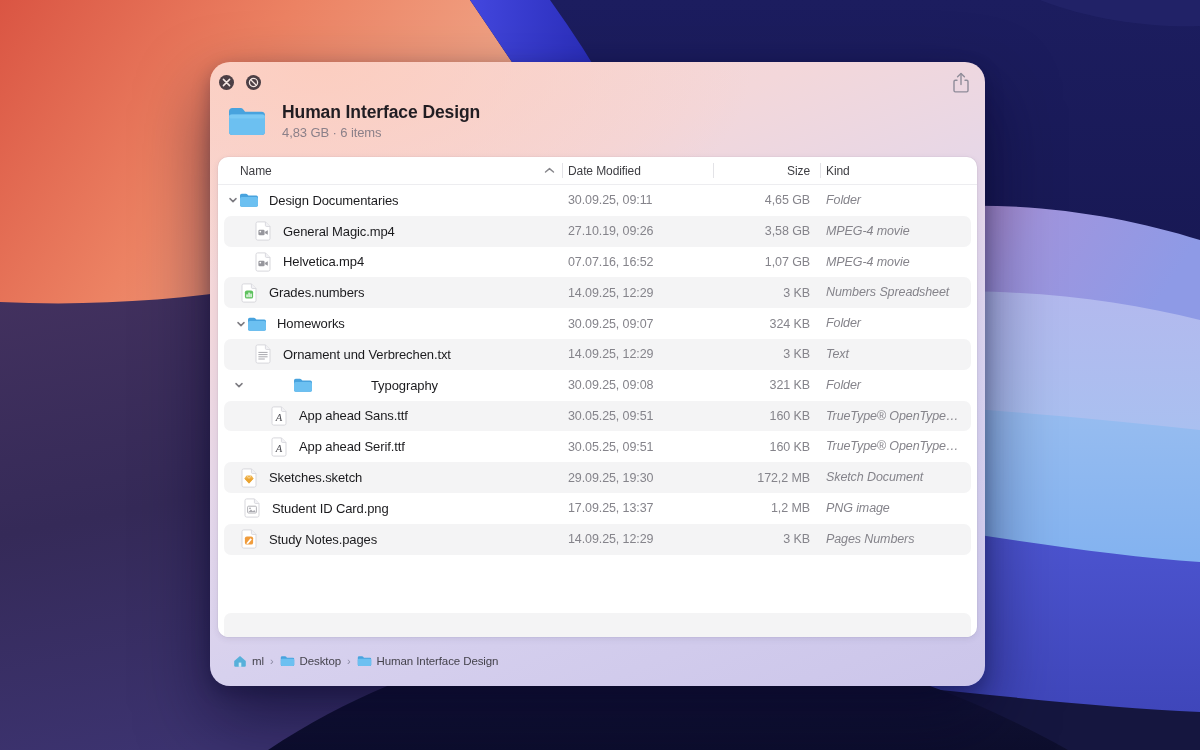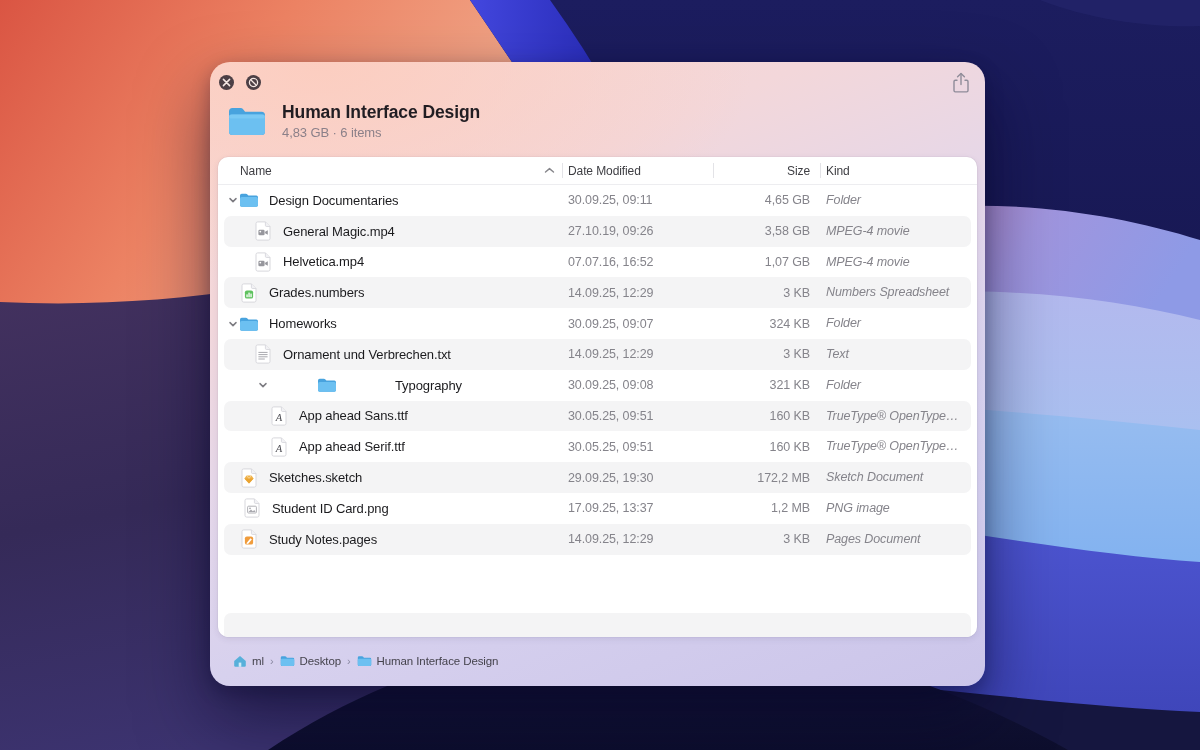--- a/index.html
+++ b/index.html
@@ -266,21 +266,21 @@
               </svg>
             </span>
       <span class="fname">Grades.numbers</span>
     </div>
     <div class="cell-date">14.09.25, 12:29</div>
     <div class="cell-size">3 KB</div>
     <div class="cell-kind">Numbers Spreadsheet</div>
   </div>
 
   <div class="row">
-    <div class="cell-name" style="padding-left: 8px;">
+    <div class="cell-name" style="padding-left: 16px;">
       <span class="chev">
               <svg width="10" height="8" viewBox="0 0 10 8">
                 <path d="M2 2.6 L5 5.6 L8 2.6" stroke="#7d7c82" stroke-width="1.5" fill="none" stroke-linecap="round" stroke-linejoin="round"></path>
               </svg>
             </span>
       <span class="ficon">
               <svg width="20" height="16" viewBox="0 0 20 16">
     <path d="M1,3.4 Q1,1.7 2.7,1.7 L6.9,1.7 Q7.8,1.7 8.4,2.4 L9.4,3.6 L17.4,3.6 Q19,3.6 19,5.2 L19,13 Q19,14.7 17.3,14.7 L2.7,14.7 Q1,14.7 1,13 Z" fill="#48a3de"></path>
     <rect x="1" y="5" width="18" height="9.7" rx="1.8" fill="#6cc0f1"></rect>
               </svg>
@@ -308,21 +308,21 @@
               </svg>
             </span>
       <span class="fname">Ornament und Verbrechen.txt</span>
     </div>
     <div class="cell-date">14.09.25, 12:29</div>
     <div class="cell-size">3 KB</div>
     <div class="cell-kind">Text</div>
   </div>
 
   <div class="row">
-    <div class="cell-name" style="padding-left: 38px; gap: 48px;">
+    <div class="cell-name" style="padding-left: 14px; gap: 48px;">
       <span class="chev">
               <svg width="10" height="8" viewBox="0 0 10 8">
                 <path d="M2 2.6 L5 5.6 L8 2.6" stroke="#7d7c82" stroke-width="1.5" fill="none" stroke-linecap="round" stroke-linejoin="round"></path>
               </svg>
             </span>
       <span class="ficon">
               <svg width="20" height="16" viewBox="0 0 20 16">
     <path d="M1,3.4 Q1,1.7 2.7,1.7 L6.9,1.7 Q7.8,1.7 8.4,2.4 L9.4,3.6 L17.4,3.6 Q19,3.6 19,5.2 L19,13 Q19,14.7 17.3,14.7 L2.7,14.7 Q1,14.7 1,13 Z" fill="#48a3de"></path>
     <rect x="1" y="5" width="18" height="9.7" rx="1.8" fill="#6cc0f1"></rect>
               </svg>
@@ -414,21 +414,21 @@
   <path d="M1 2.6 Q1 0.9 2.7 0.9 L10.4 0.9 L15 5.5 L15 17.4 Q15 19.1 13.3 19.1 L2.7 19.1 Q1 19.1 1 17.4 Z" fill="#fff" stroke="#d7d7dc" stroke-width="1"></path>
   <path d="M10.4 0.9 L10.4 4.3 Q10.4 5.5 11.6 5.5 L15 5.5" fill="#f1f1f4" stroke="#d7d7dc" stroke-width="0.9"></path>
                 <rect x="3.9" y="7.4" width="8.2" height="8.2" rx="1.9" fill="#f09c3c"></rect>
                 <path d="M5.8 13.7 L9.5 9.2 L10.9 10.4 L7.2 14.8 L5.6 15 Z" fill="#fff"></path>
               </svg>
             </span>
       <span class="fname">Study Notes.pages</span>
     </div>
     <div class="cell-date">14.09.25, 12:29</div>
     <div class="cell-size">3 KB</div>
-    <div class="cell-kind">Pages Document</div>
+    <div class="cell-kind">Pages Numbers</div>
   </div>
 </div>
     <div class="stripe" style="top:456px"></div>
 
   </div>
 
   <div class="breadcrumb" id="crumbs">
       <span class="crumb">
         <span>
           <svg width="14" height="13" viewBox="0 0 14 13">

